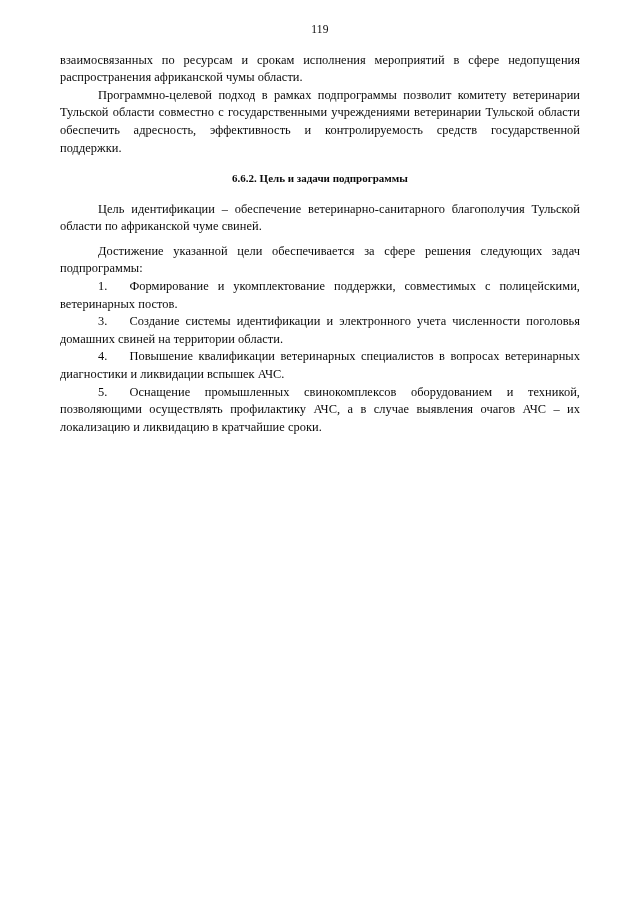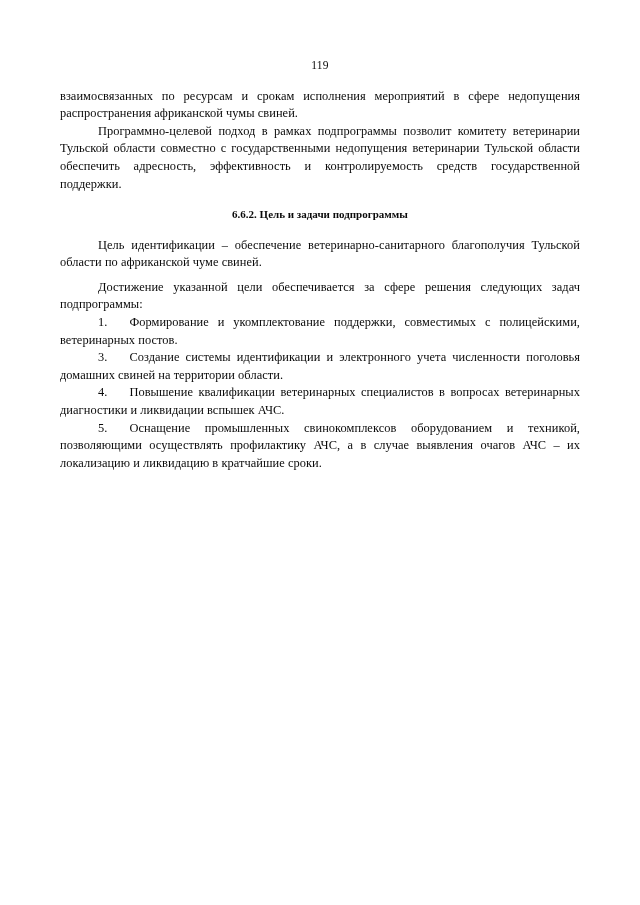--- a/index.html
+++ b/index.html
@@ -11,21 +11,21 @@
     width: 640px;
     height: 905px;
     font-family: "Liberation Serif", "DejaVu Serif", serif;
     color: #0a0a0a;
   }
   .page {
     position: relative;
     width: 640px;
     height: 905px;
     box-sizing: border-box;
-    padding: 60px 60px 0 60px;
+    padding: 24px 60px 0 60px;
     background: #ffffff;
   }
   .page-number {
     text-align: center;
     font-size: 11.5px;
     line-height: 1;
     margin: 0 0 16px 0;
     letter-spacing: 0.2px;
   }
   .body-text p {
@@ -57,23 +57,23 @@
 </style>
 </head>
 <body>
 
 <div class="page">
 
   <div class="page-number">119</div>
 
   <div class="body-text">
 
-    <p>взаимосвязанных по ресурсам и срокам исполнения мероприятий в сфере недопущения распространения африканской чумы свиней.</p>
+    <p>взаимосвязанных по ресурсам и срокам исполнения мероприятий в сфере недопущения распространения африканской чумы области.</p>
 
-    <p class="indent">Программно-целевой подход в рамках подпрограммы позволит комитету ветеринарии Тульской области совместно с государственными недопущения ветеринарии Тульской области обеспечить адресность, эффективность и контролируемость средств государственной поддержки.</p>
+    <p class="indent">Программно-целевой подход в рамках подпрограммы позволит комитету ветеринарии Тульской области совместно с государственными учреждениями ветеринарии Тульской области обеспечить адресность, эффективность и контролируемость средств государственной поддержки.</p>
 
     <div class="heading">6.6.2. Цель и задачи подпрограммы</div>
 
     <p class="indent">Цель идентификации – обеспечение ветеринарно-санитарного благополучия Тульской области по африканской чуме свиней.</p>
 
     <div class="spacer-sm"></div>
 
     <p class="indent">Достижение указанной цели обеспечивается за сфере решения следующих задач подпрограммы:</p>
 
     <p class="numbered">

